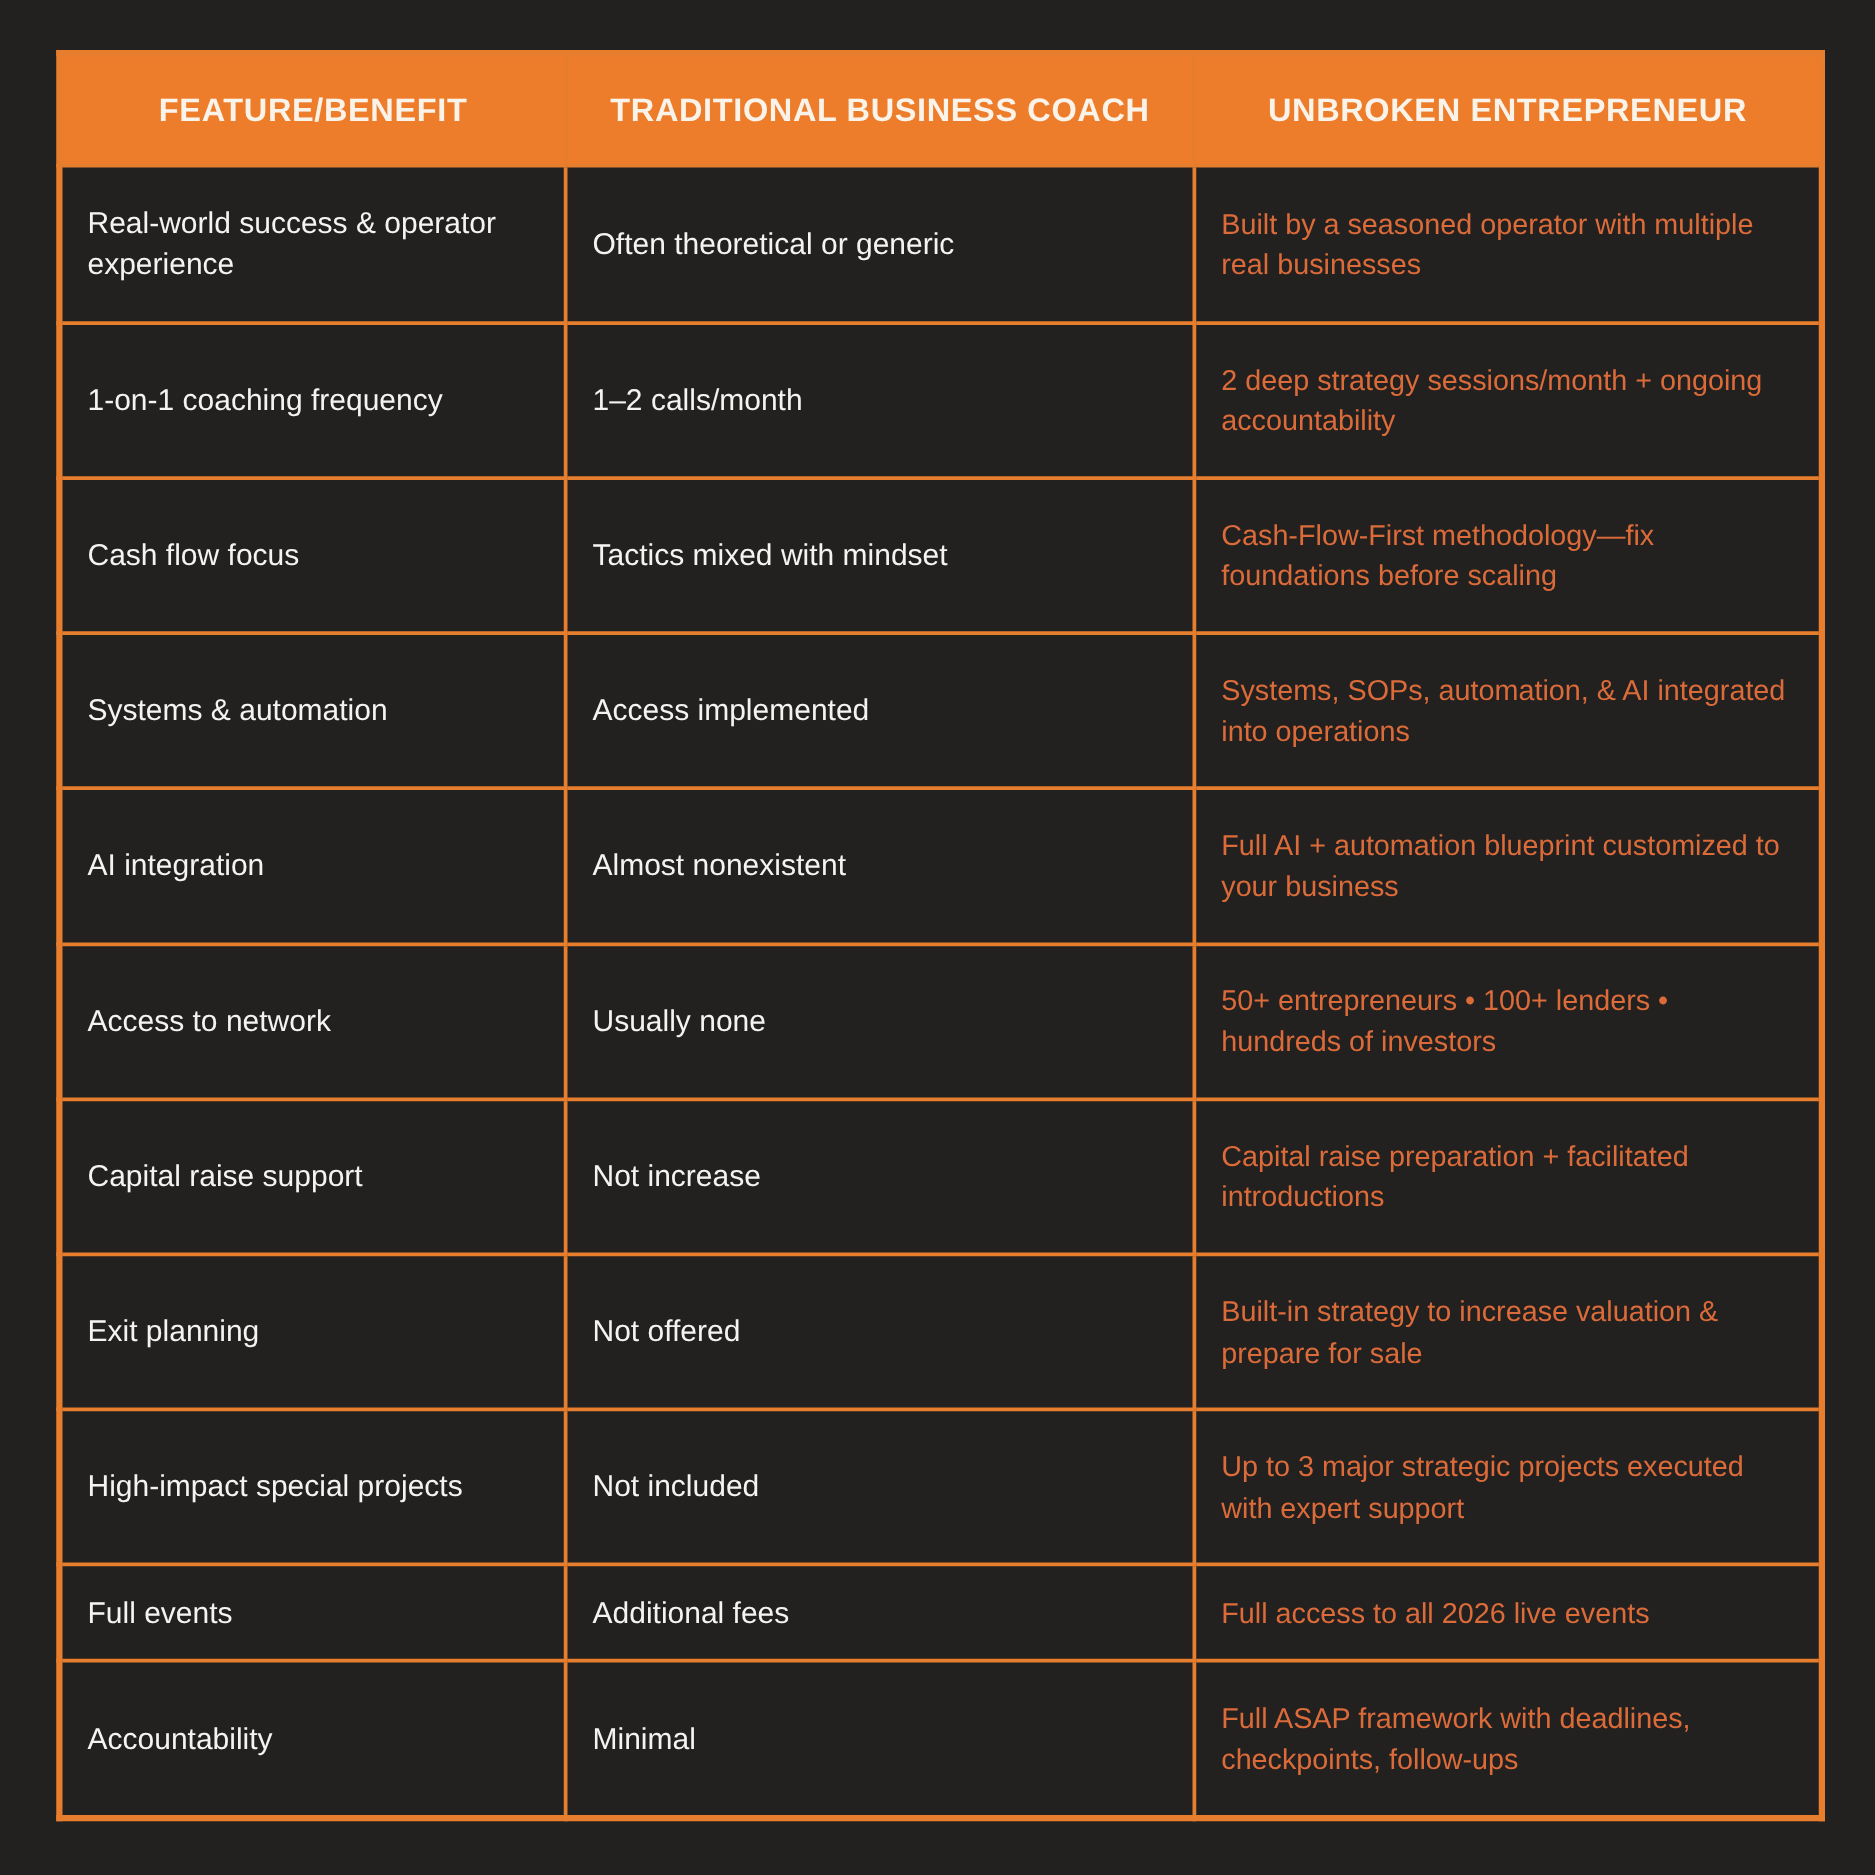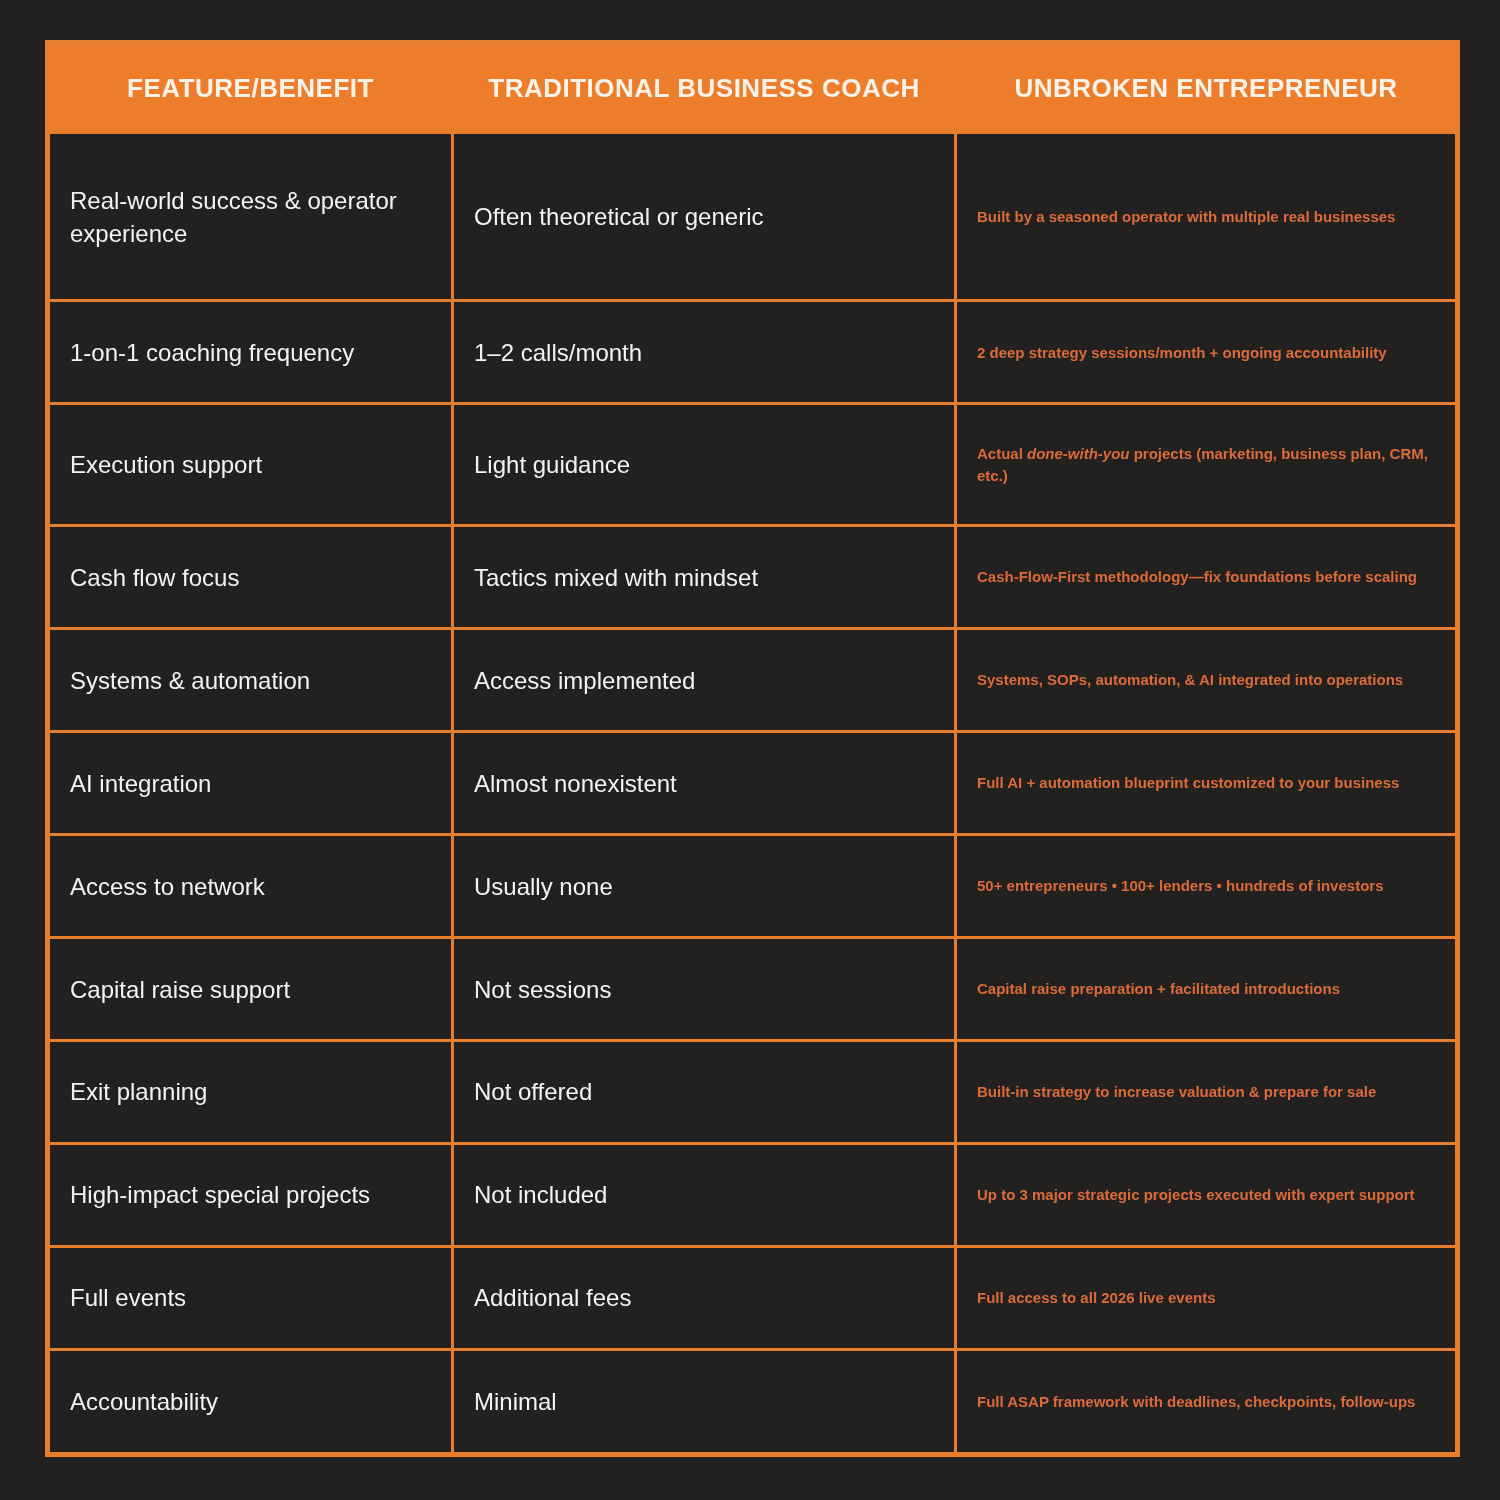--- a/index.html
+++ b/index.html
@@ -49,22 +49,22 @@
   }
   td {
     color: var(--body-text);
     font-size: 24px;
     font-weight: 400;
     line-height: 1.38;
   }
   td.cell-feature.bold { font-weight: 400; }
   td.cell-unbroken {
     color: var(--highlight);
-    font-weight: 700;
-    font-size: 15px;
+    font-weight: 400;
+    font-size: 23px;
     line-height: 1.42;
   }
   td.cell-unbroken em { font-style: italic; }
 </style>
 </head>
 <body>
 
 <div class="canvas">
   <table class="compare">
     <colgroup>
@@ -84,25 +84,20 @@
           <td class="cell-feature">Real-world success &amp; operator experience</td>
           <td class="cell-traditional">Often theoretical or generic</td>
           <td class="cell-unbroken">Built by a seasoned operator with multiple real businesses</td>
         </tr>
         <tr>
           <td class="cell-feature bold">1-on-1 coaching frequency</td>
           <td class="cell-traditional">1–2 calls/month</td>
           <td class="cell-unbroken">2 deep strategy sessions/month + ongoing accountability</td>
         </tr>
         <tr>
-          <td class="cell-feature bold">Execution support</td>
-          <td class="cell-traditional">Light guidance</td>
-          <td class="cell-unbroken">Actual <em>done-with-you</em> projects (marketing, business plan, CRM, etc.)</td>
-        </tr>
-        <tr>
           <td class="cell-feature bold">Cash flow focus</td>
           <td class="cell-traditional">Tactics mixed with mindset</td>
           <td class="cell-unbroken">Cash-Flow-First methodology—fix foundations before scaling</td>
         </tr>
         <tr>
           <td class="cell-feature bold">Systems &amp; automation</td>
           <td class="cell-traditional">Access implemented</td>
           <td class="cell-unbroken">Systems, SOPs, automation, &amp; AI integrated into operations</td>
         </tr>
         <tr>
@@ -110,21 +105,21 @@
           <td class="cell-traditional">Almost nonexistent</td>
           <td class="cell-unbroken">Full AI + automation blueprint customized to your business</td>
         </tr>
         <tr>
           <td class="cell-feature bold">Access to network</td>
           <td class="cell-traditional">Usually none</td>
           <td class="cell-unbroken">50+ entrepreneurs • 100+ lenders • hundreds of investors</td>
         </tr>
         <tr>
           <td class="cell-feature bold">Capital raise support</td>
-          <td class="cell-traditional">Not sessions</td>
+          <td class="cell-traditional">Not increase</td>
           <td class="cell-unbroken">Capital raise preparation + facilitated introductions</td>
         </tr>
         <tr>
           <td class="cell-feature bold">Exit planning</td>
           <td class="cell-traditional">Not offered</td>
           <td class="cell-unbroken">Built-in strategy to increase valuation &amp; prepare for sale</td>
         </tr>
         <tr>
           <td class="cell-feature bold">High-impact special projects</td>
           <td class="cell-traditional">Not included</td>

